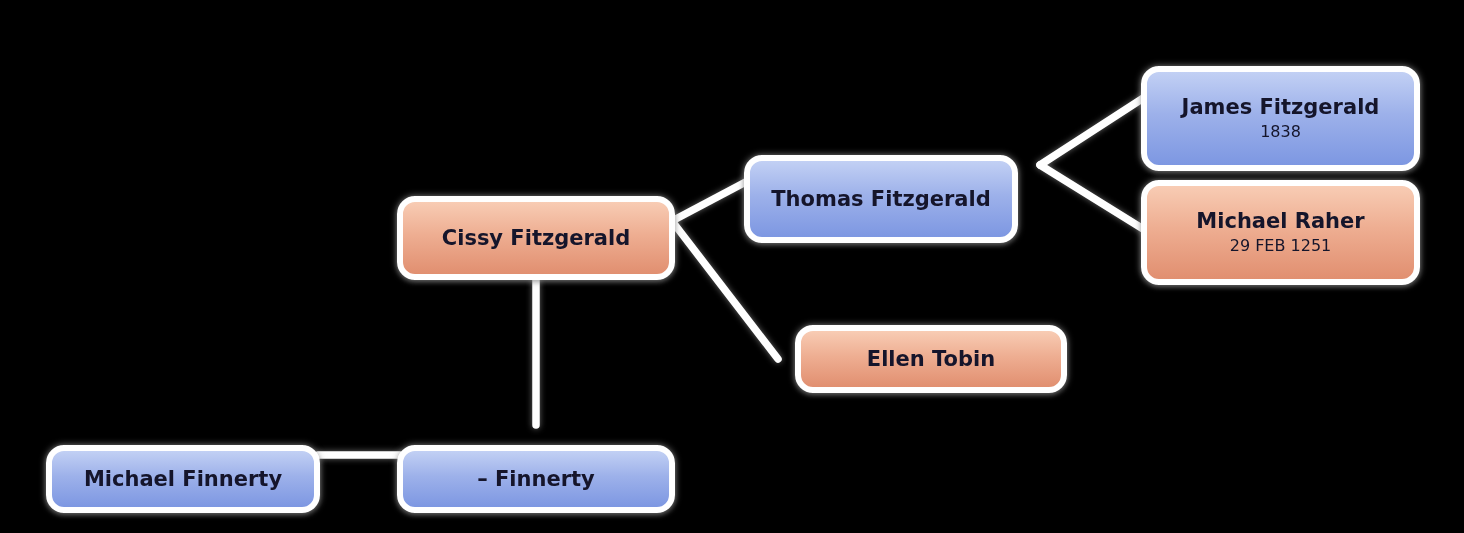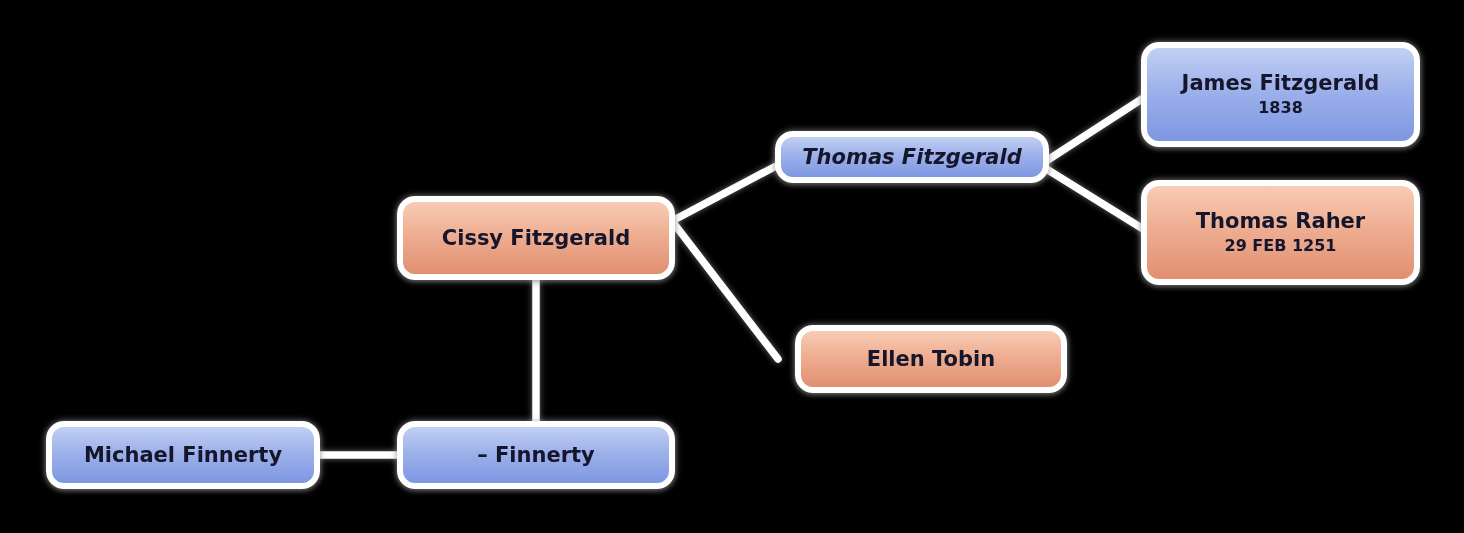--- a/index.html
+++ b/index.html
@@ -53,31 +53,31 @@
     font-weight: bold;
     font-size: 21px;
     line-height: 1.25;
     white-space: nowrap;
   }
   .node .date {
     font-size: 16px;
     line-height: 1.3;
     margin-top: 1px;
     white-space: nowrap;
-    font-weight: bold;
   }
   .male {
     background: linear-gradient(to bottom, #c2d0f4 0%, #9db1ea 45%, #7d97e2 100%);
+    margin-top: 24px;
   }
   .female {
     background: linear-gradient(to bottom, #f8ccb4 0%, #eeae92 45%, #e18f70 100%);
   }
   
   .n-cissy    { left: 397px;  top: 196px; width: 278px; height: 84px; }
-  .n-thomas   { left: 775px;  top: 131px; width: 274px; height: 52px; font-style: italic; }
+  .n-thomas   { left: 744px;  top: 131px; width: 274px; height: 88px; }
   .n-james    { left: 1141px; top: 42px;  width: 279px; height: 105px; }
   .n-bridget  { left: 1141px; top: 180px; width: 279px; height: 105px; }
   .n-ellen    { left: 771px;  top: 325px; width: 272px; height: 68px; margin-left: 24px; }
   .n-michael  { left: 46px;   top: 421px; width: 274px; height: 68px; }
   .n-finnerty { left: 397px;  top: 421px; width: 278px; height: 68px; }
 </style>
 </head>
 <body>
 
 <div class="canvas">
@@ -98,21 +98,21 @@
   <div class="node male n-thomas">
     <span class="name">Thomas Fitzgerald</span>
   </div>
 
   <div class="node male n-james">
     <span class="name">James Fitzgerald</span>
     <span class="date">1838</span>
   </div>
 
   <div class="node female n-bridget">
-    <span class="name">Thomas Raher</span>
+    <span class="name">Michael Raher</span>
     <span class="date">29 FEB 1251</span>
   </div>
 
   <div class="node female n-ellen">
     <span class="name">Ellen Tobin</span>
   </div>
 
   <div class="node male n-finnerty">
     <span class="name">– Finnerty</span>
   </div>

